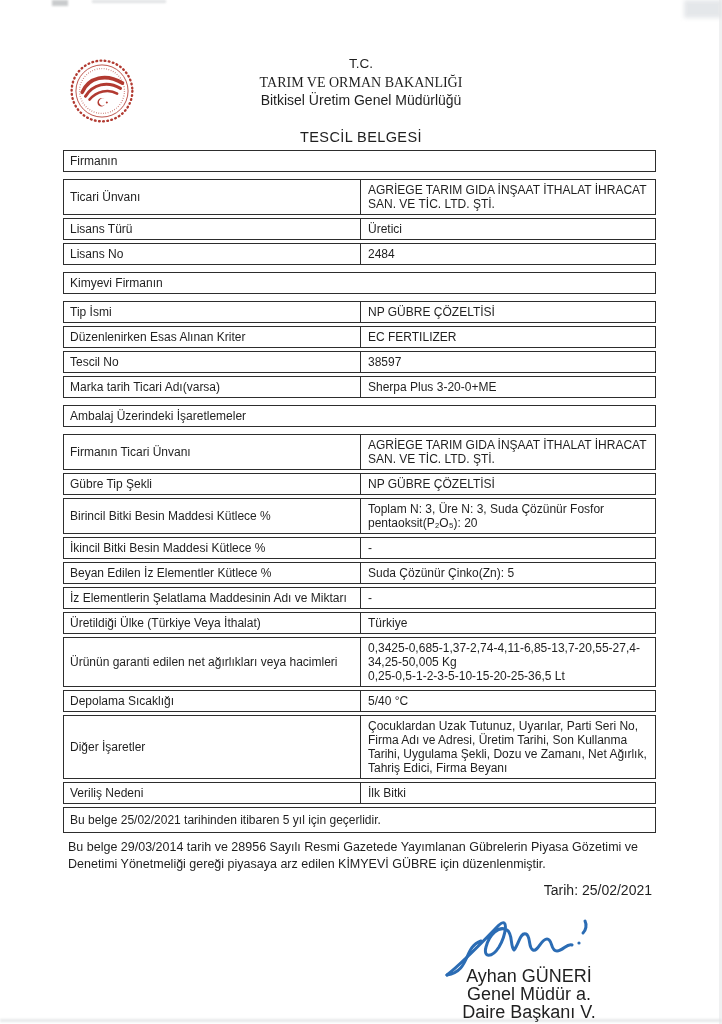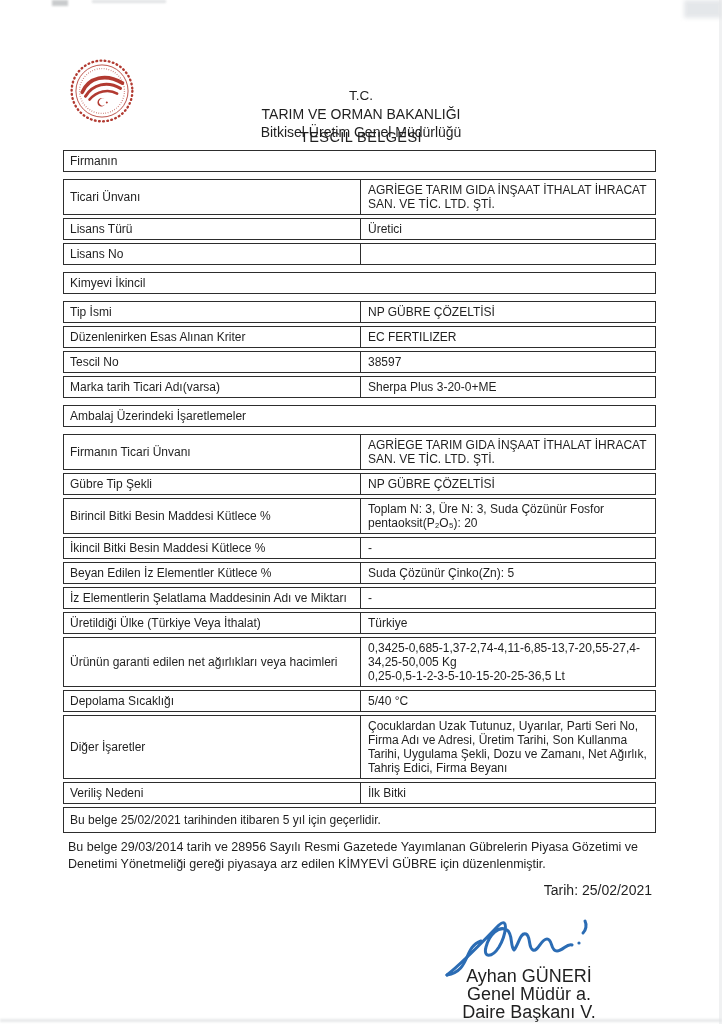--- a/index.html
+++ b/index.html
@@ -14,23 +14,23 @@
   
   .artifact { position:absolute; pointer-events:none; }
   .art-tr { top:0; right:0; width:38px; height:18px; background:#cfd4d9; opacity:.55; filter:blur(2px); }
   .art-tl { top:0; left:52px; width:16px; height:6px; background:#7a7f83; opacity:.4; filter:blur(1px); }
   .art-tm { top:0; left:92px; width:74px; height:3px; background:#aab0b4; opacity:.35; filter:blur(1px); }
   .art-bot { bottom:2px; left:0; width:100%; height:3px; background:#d7dadc; opacity:.6; filter:blur(1px); }
   .art-r { top:0; right:0; width:3px; height:100%; background:#e2e4e6; opacity:.5; }
 
   .seal { position:absolute; top:58px; left:69px; width:66px; height:66px; }
 
-  .header { position:absolute; top:56px; left:0; width:100%; text-align:center;margin-top:32px; }
+  .header { position:absolute; top:56px; left:0; width:100%; text-align:center; }
   .header .tc { font-size:13.5px; line-height:16px; }
-  .header .ministry { font-size:14px; line-height:17px; margin-top:2px; }
+  .header .ministry { font-size:14px; line-height:17px; margin-top:2px;font-family:Liberation Serif, serif; }
   .header .dept { font-size:14px; line-height:17px; margin-top:1px; }
 
   .doc-title { position:absolute; top:129px; left:0; width:100%; text-align:center;
                font-size:14.5px; letter-spacing:.4px; }
 
   .content { position:absolute; top:150px; left:63px; width:593px; font-size:12px; line-height:14px; }
 
   .row { display:flex; align-items:stretch; border:1px solid var(--line,#2d2d2d);
          margin-bottom:3px; background:#fff; box-sizing:border-box; }
   .row.section-row { margin-top:7px; margin-bottom:7px; }
@@ -89,23 +89,24 @@
   <div class="row">
     <div class="lbl">Ticari Ünvanı</div>
     <div class="val">AGRİEGE TARIM GIDA İNŞAAT İTHALAT İHRACAT SAN. VE TİC. LTD. ŞTİ.</div>
   </div>
   <div class="row">
     <div class="lbl">Lisans Türü</div>
     <div class="val">Üretici</div>
   </div>
   <div class="row">
     <div class="lbl">Lisans No</div>
+    <div class="val">2484</div>
   </div>
   <div class="row section-row">
-    <div class="lbl full">Kimyevi İkincil</div>
+    <div class="lbl full">Kimyevi Firmanın</div>
   </div>
   <div class="row">
     <div class="lbl">Tip İsmi</div>
     <div class="val">NP GÜBRE ÇÖZELTİSİ</div>
   </div>
   <div class="row">
     <div class="lbl">Düzenlenirken Esas Alınan Kriter</div>
     <div class="val">EC FERTILIZER</div>
   </div>
   <div class="row">

